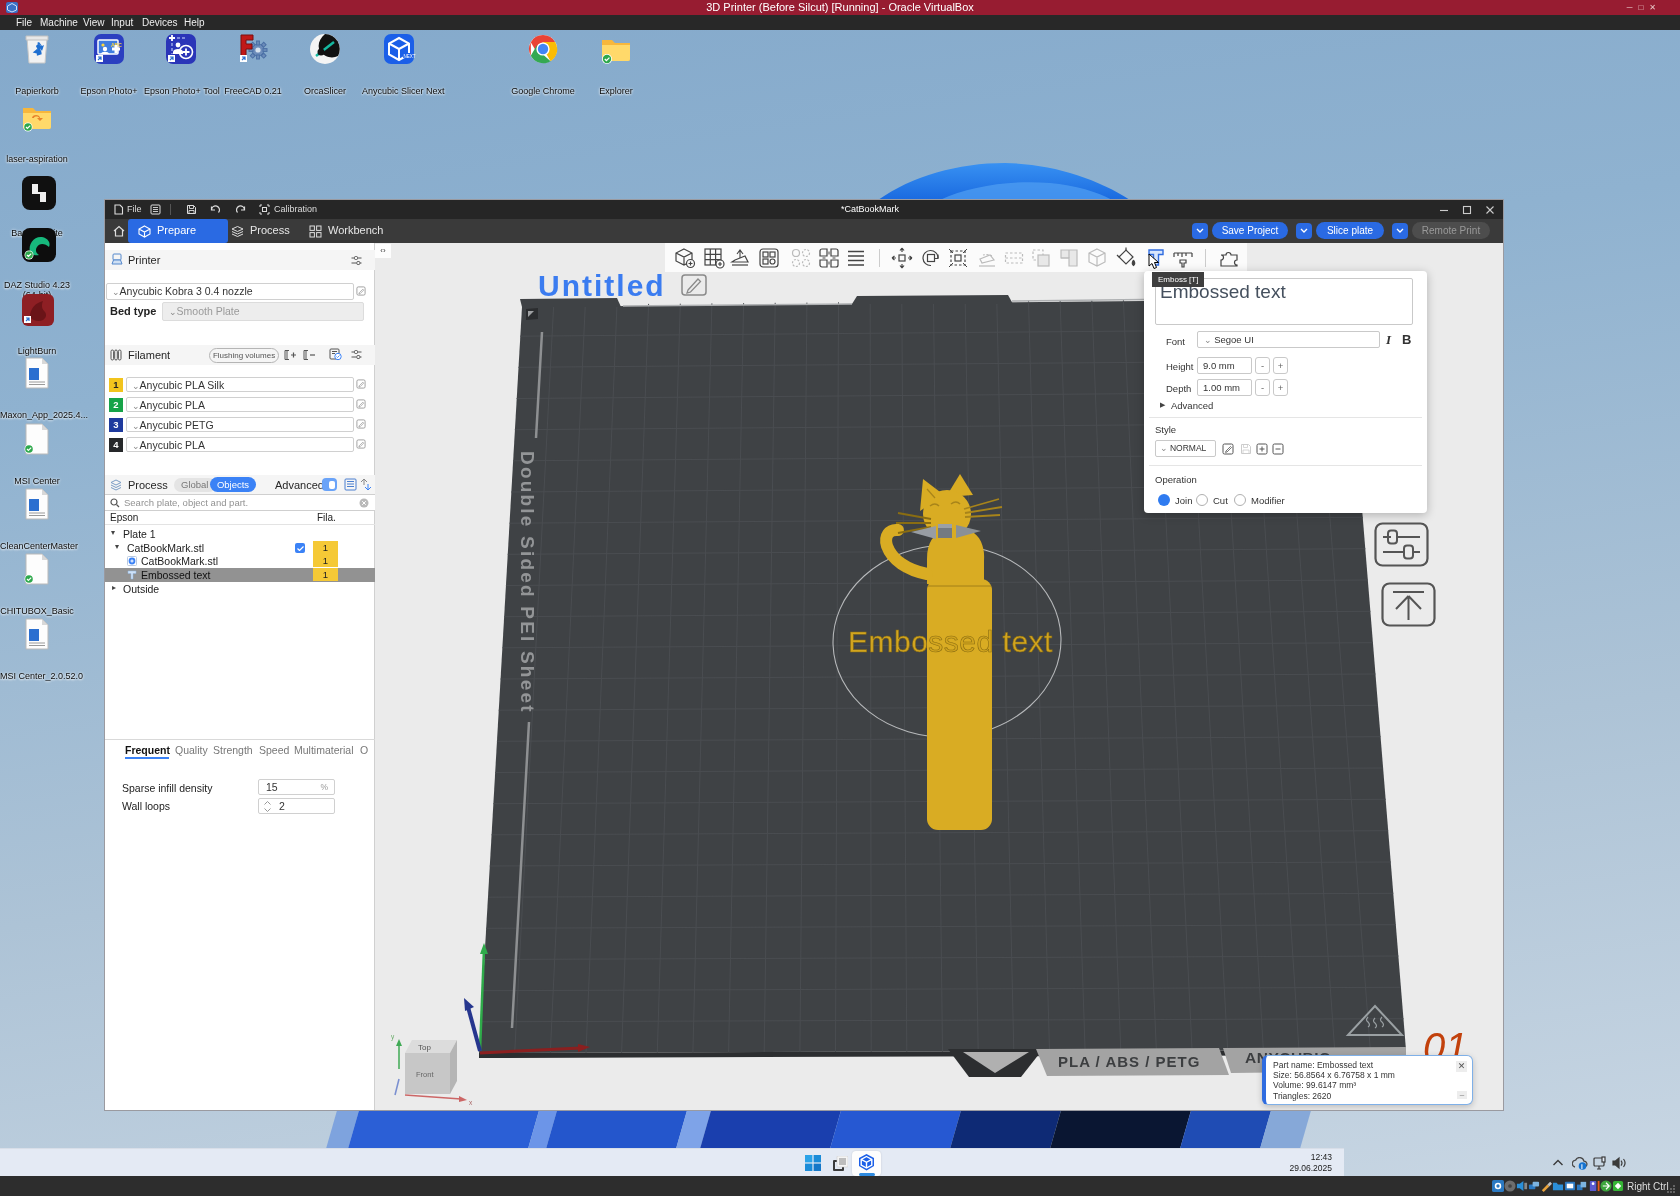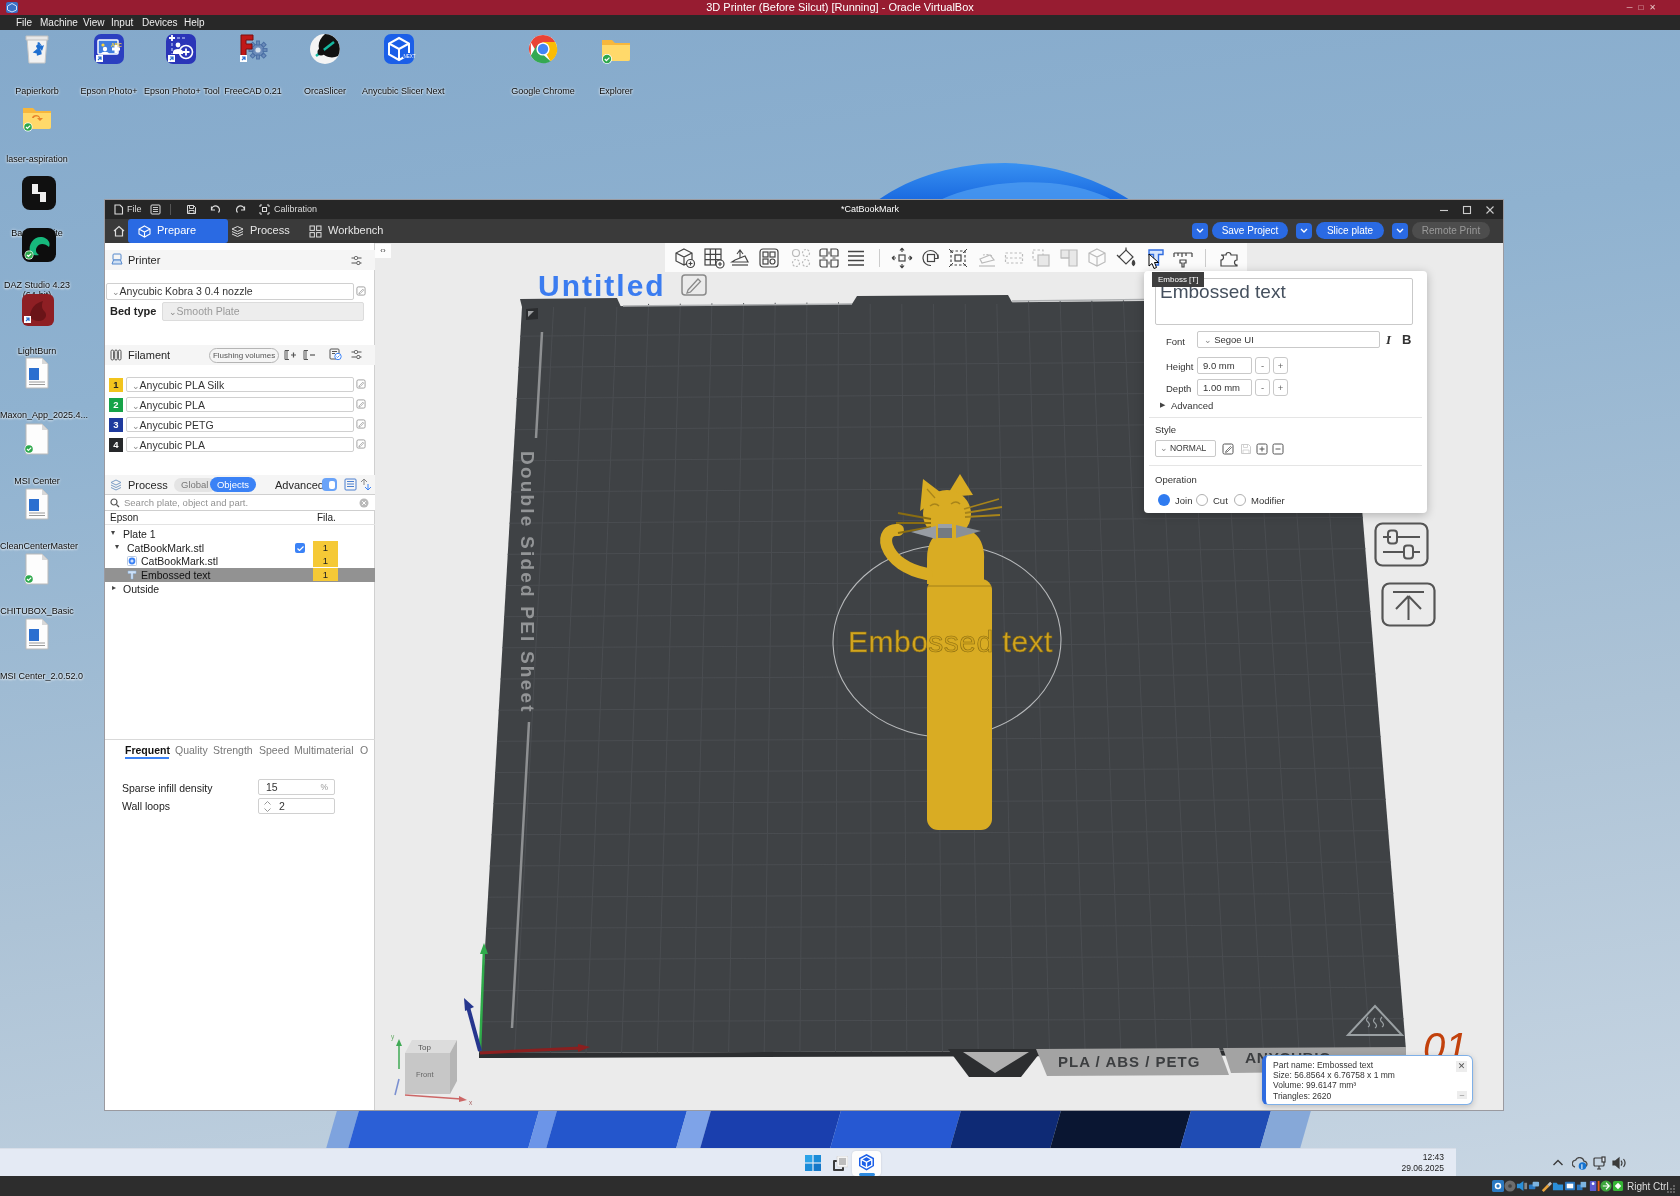--- a/index.html
+++ b/index.html
@@ -6,21 +6,21 @@
 body{width:1680px;height:1196px;overflow:hidden;font-family:"Liberation Sans",sans-serif;}
 .abs{position:absolute;}
 #screen{position:relative;width:1680px;height:1196px;background:#2b2b2b;overflow:hidden;}
 
 #desk{position:absolute;left:0;top:30px;width:1680px;height:1146px;background:linear-gradient(172deg,#84a9cb 0%,#8fb2d0 28%,#adc3d6 65%,#c8d6e3 100%);}
 
 #vtitle{position:absolute;left:0;top:0;width:1680px;height:15px;background:#971c31;color:#fff;font-size:11px;text-align:center;line-height:15px;}
 #vmenu{position:absolute;left:0;top:15px;width:1680px;height:15px;background:#282828;color:#eee;font-size:10px;line-height:15px;}
 #vmenu span{margin:0 9px;}
 #vstatus{position:absolute;left:0;top:1176px;width:1680px;height:20px;background:#2d2d2d;}
-#taskbar{position:absolute;left:0;top:1148px;width:1456px;height:28px;background:#e4eaf4;border-top:1px solid #d8dee8;box-sizing:border-box;}
+#taskbar{position:absolute;left:0;top:1148px;width:1344px;height:28px;background:#e4eaf4;border-top:1px solid #d8dee8;box-sizing:border-box;}
 
 .dicon{position:absolute;width:74px;text-align:center;color:#111;font-size:9px;}
 .dicon .lbl{white-space:nowrap;}
 .dicon .ic{margin:0 auto;width:34px;height:34px;position:relative;}
 .dicon .lbl{margin-top:20px;line-height:10px;color:#0b0b0b;text-shadow:0 0 3px rgba(255,255,255,.9),0 1px 2px rgba(255,255,255,.8);}
 
 #appwin{position:absolute;left:105px;top:200px;width:1398px;height:910px;background:#ececec;outline:1px solid #9a9aa0;}
 #apptitle{position:absolute;left:0;top:0;width:1398px;height:19px;background:#262626;color:#ddd;font-size:9px;}
 #appnav{position:absolute;left:0;top:19px;width:1398px;height:24px;background:#3a3a3a;color:#e6e6e6;font-size:11px;}
 #leftpanel{position:absolute;left:0;top:43px;width:270px;height:867px;background:#fff;border-right:1px solid #d0d0d0;box-sizing:border-box;font-size:10.5px;color:#333;}

